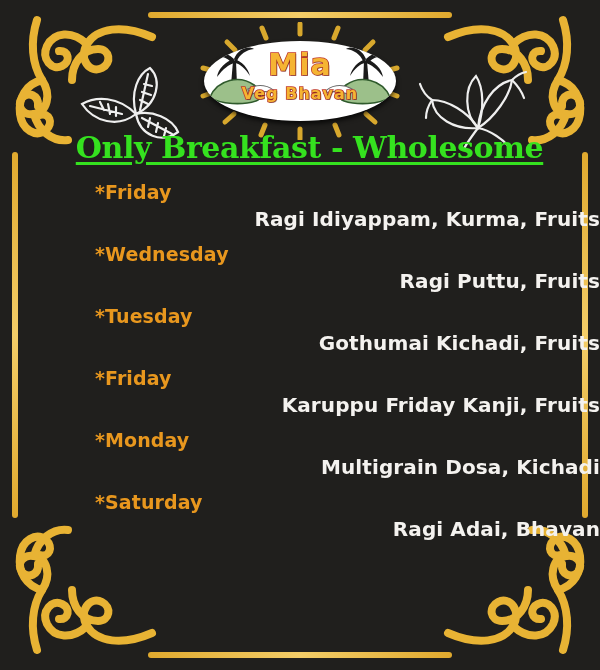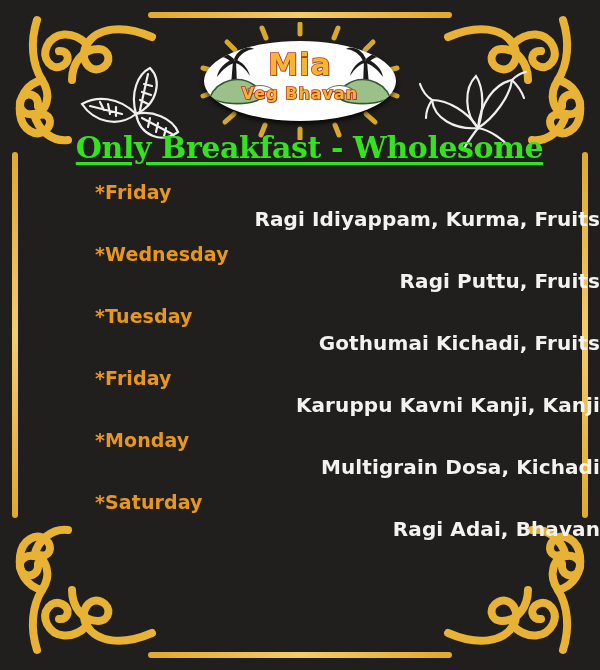--- a/index.html
+++ b/index.html
@@ -260,21 +260,21 @@
     <div class="menu-row">
       <div class="day">*Wednesday</div>
       <div class="dish">Ragi Puttu, Fruits</div>
     </div>
     <div class="menu-row">
       <div class="day">*Tuesday</div>
       <div class="dish">Gothumai Kichadi, Fruits</div>
     </div>
     <div class="menu-row">
       <div class="day">*Friday</div>
-      <div class="dish">Karuppu Kavni Kanji, Kanji</div>
+      <div class="dish">Karuppu Friday Kanji, Fruits</div>
     </div>
     <div class="menu-row">
       <div class="day">*Monday</div>
       <div class="dish">Multigrain Dosa, Kichadi</div>
     </div>
     <div class="menu-row">
       <div class="day">*Saturday</div>
       <div class="dish">Ragi Adai, Bhavan</div>
     </div>
   </div>

